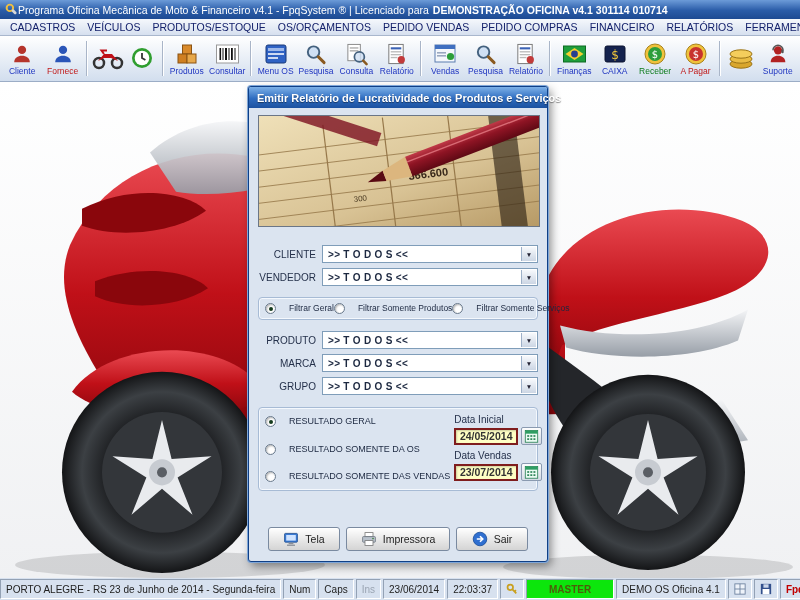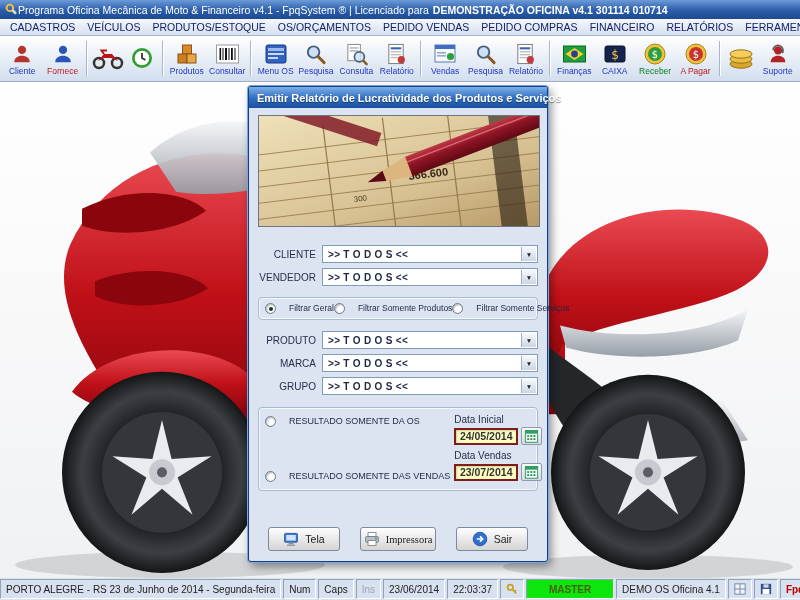--- a/index.html
+++ b/index.html
@@ -79,21 +79,21 @@
     box-shadow:inset 1px 1px 2px rgba(0,0,0,.2); font-size:10.5px; font-weight:bold; color:#333;
     display:flex; align-items:center; justify-content:center; }
   .calbtn { width:21px; height:18px; background:linear-gradient(#fdfdfd,#d5dbe5); border:1px solid #8a9ab0;
     border-radius:2px; display:flex; align-items:center; justify-content:center; }
 
   .fieldsblock { margin-top:6px; }
   .btnrow { margin-top:auto; display:flex; justify-content:space-between; padding:0 10px; }
   .pbtn { height:24px; background:linear-gradient(#ffffff,#ebebeb 45%,#d4d4d4); border:1px solid #7a8aa0;
     border-radius:3px; display:inline-flex; align-items:center; justify-content:center; gap:6px;
     font-size:10.5px; color:#222; box-shadow:inset 0 1px 0 #fff; }
-  .pbtn.b1 { width:72px; } .pbtn.b2 { width:76px;font-family:Liberation Serif, serif; } .pbtn.b3 { width:72px; }
+  .pbtn.b1 { width:72px; } .pbtn.b2 { width:104px; } .pbtn.b3 { width:72px; }
 
   .ico { display:inline-flex; align-items:center; justify-content:center; }
 </style>
 </head>
 <body>
 
 <div class="titlebar">
   <span class="ico">
     <svg width="13" height="13" viewBox="0 0 16 16">
         <circle cx="6" cy="6" r="4" fill="none" stroke="#f0c040" stroke-width="2.4"></circle>
@@ -489,20 +489,24 @@
         <span class="flabel">GRUPO</span>
         <div class="combo">
           <span>&gt;&gt; T O D O S &lt;&lt;</span>
           <span class="arrow"></span>
         </div>
       </div>
     </div>
 
     <div class="groupbox gb-result">
       <div class="result-col">
+        <span class="radio checked">
+          <span class="rdot"></span>
+          <span>RESULTADO GERAL</span>
+        </span>
         <span class="radio">
           <span class="rdot"></span>
           <span>RESULTADO SOMENTE DA OS</span>
         </span>
         <span class="radio">
           <span class="rdot"></span>
           <span>RESULTADO SOMENTE DAS VENDAS</span>
         </span>
       </div>
       <div class="dates-col">

